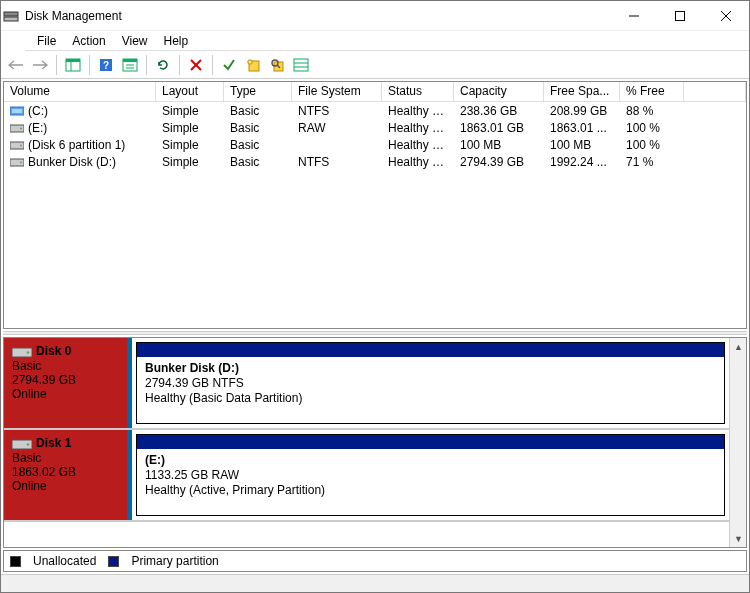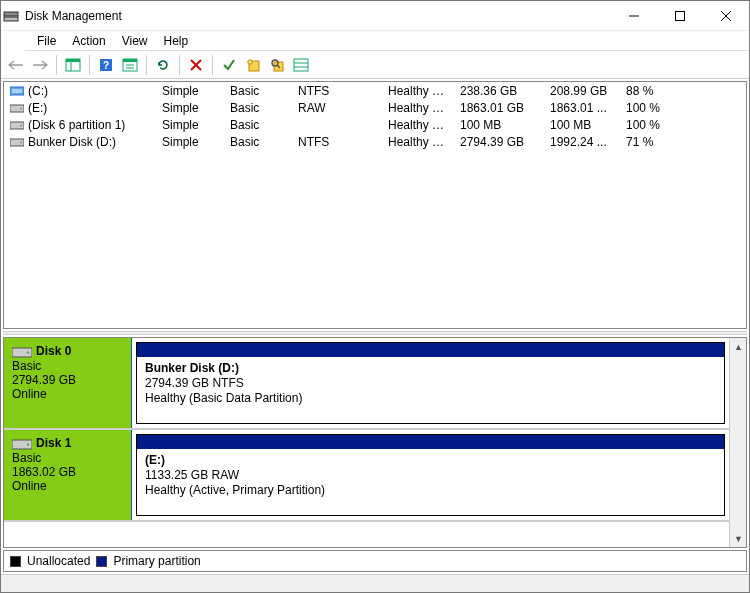--- a/index.html
+++ b/index.html
@@ -123,22 +123,22 @@
   .gfx-sbar .arrow.up { top:0; }
   .gfx-sbar .arrow.down { bottom:0; }
   .disk-block {
     display: flex;
     border-bottom: 2px solid #ccc;
     min-height: 92px;
   }
   .disk-left {
     width: 128px;
     padding: 6px 8px;
-    border-right: 1px solid #0369a1;
-    background:#84cc16;
+    border-right: 5px solid #0369a1;
+    background:#b91c1c;
   }
   .disk-left .dicon { display:inline-block; width:20px; height:14px; vertical-align:middle; margin-right:4px;}
   .disk-left .dname { font-weight: bold; display:inline; }
   .disk-left div { line-height: 14px; }
   .disk-right {
     flex: 1;
     padding: 4px;
     display:flex;
   }
   .part-box {
@@ -158,21 +158,21 @@
   }
   .part-body .pname { font-weight: bold; }
   
   .legend {
     height: 22px;
     border: 1px solid #888;
     margin: 0 2px 2px 2px;
     display:flex;
     align-items:center;
     padding: 0 6px;
-    gap: 6px;
+    gap: 12px;
   }
   .lg-sw { width:11px; height:11px; display:inline-block; border:1px solid #444; }
   .lg-black { background:#000; }
   .lg-navy { background:#001a88; }
   
   .footer { height:18px; background:#f0f0f0; border-top:1px solid #ccc; }
 </style>
 </head>
 <body>
 
@@ -280,20 +280,31 @@
   <div class="tb-btn">
       <svg width="16" height="14">
         <rect x="1" y="1" width="14" height="12" fill="none" stroke="#1a6"></rect>
         <line x1="1" y1="5" x2="15" y2="5" stroke="#1a6"></line>
         <line x1="1" y1="9" x2="15" y2="9" stroke="#1a6"></line>
       </svg>
     </div>
 </div>
 
 <div class="vol-pane">
+  <div class="vol-head">
+    <div class="hc col-vol">Volume</div>
+    <div class="hc col-lay">Layout</div>
+    <div class="hc col-type">Type</div>
+    <div class="hc col-fs">File System</div>
+    <div class="hc col-stat">Status</div>
+    <div class="hc col-cap">Capacity</div>
+    <div class="hc col-free">Free Spa...</div>
+    <div class="hc col-pct">% Free</div>
+    <div class="hc col-rest"></div>
+  </div>
 
   <div class="vol-row">
     <div class="c col-vol"><span class="vicon"><svg width="14" height="12">
             <rect x="0" y="2" width="14" height="8" fill="#5aa7e6" stroke="#2a6fd6"></rect>
             <line x1="2" y1="5" x2="12" y2="5" stroke="#fff"></line>
             <line x1="2" y1="7" x2="12" y2="7" stroke="#fff"></line>
           </svg></span><span>(C:)</span></div>
     <div class="c col-lay">Simple</div>
     <div class="c col-type">Basic</div>
     <div class="c col-fs">NTFS</div>

